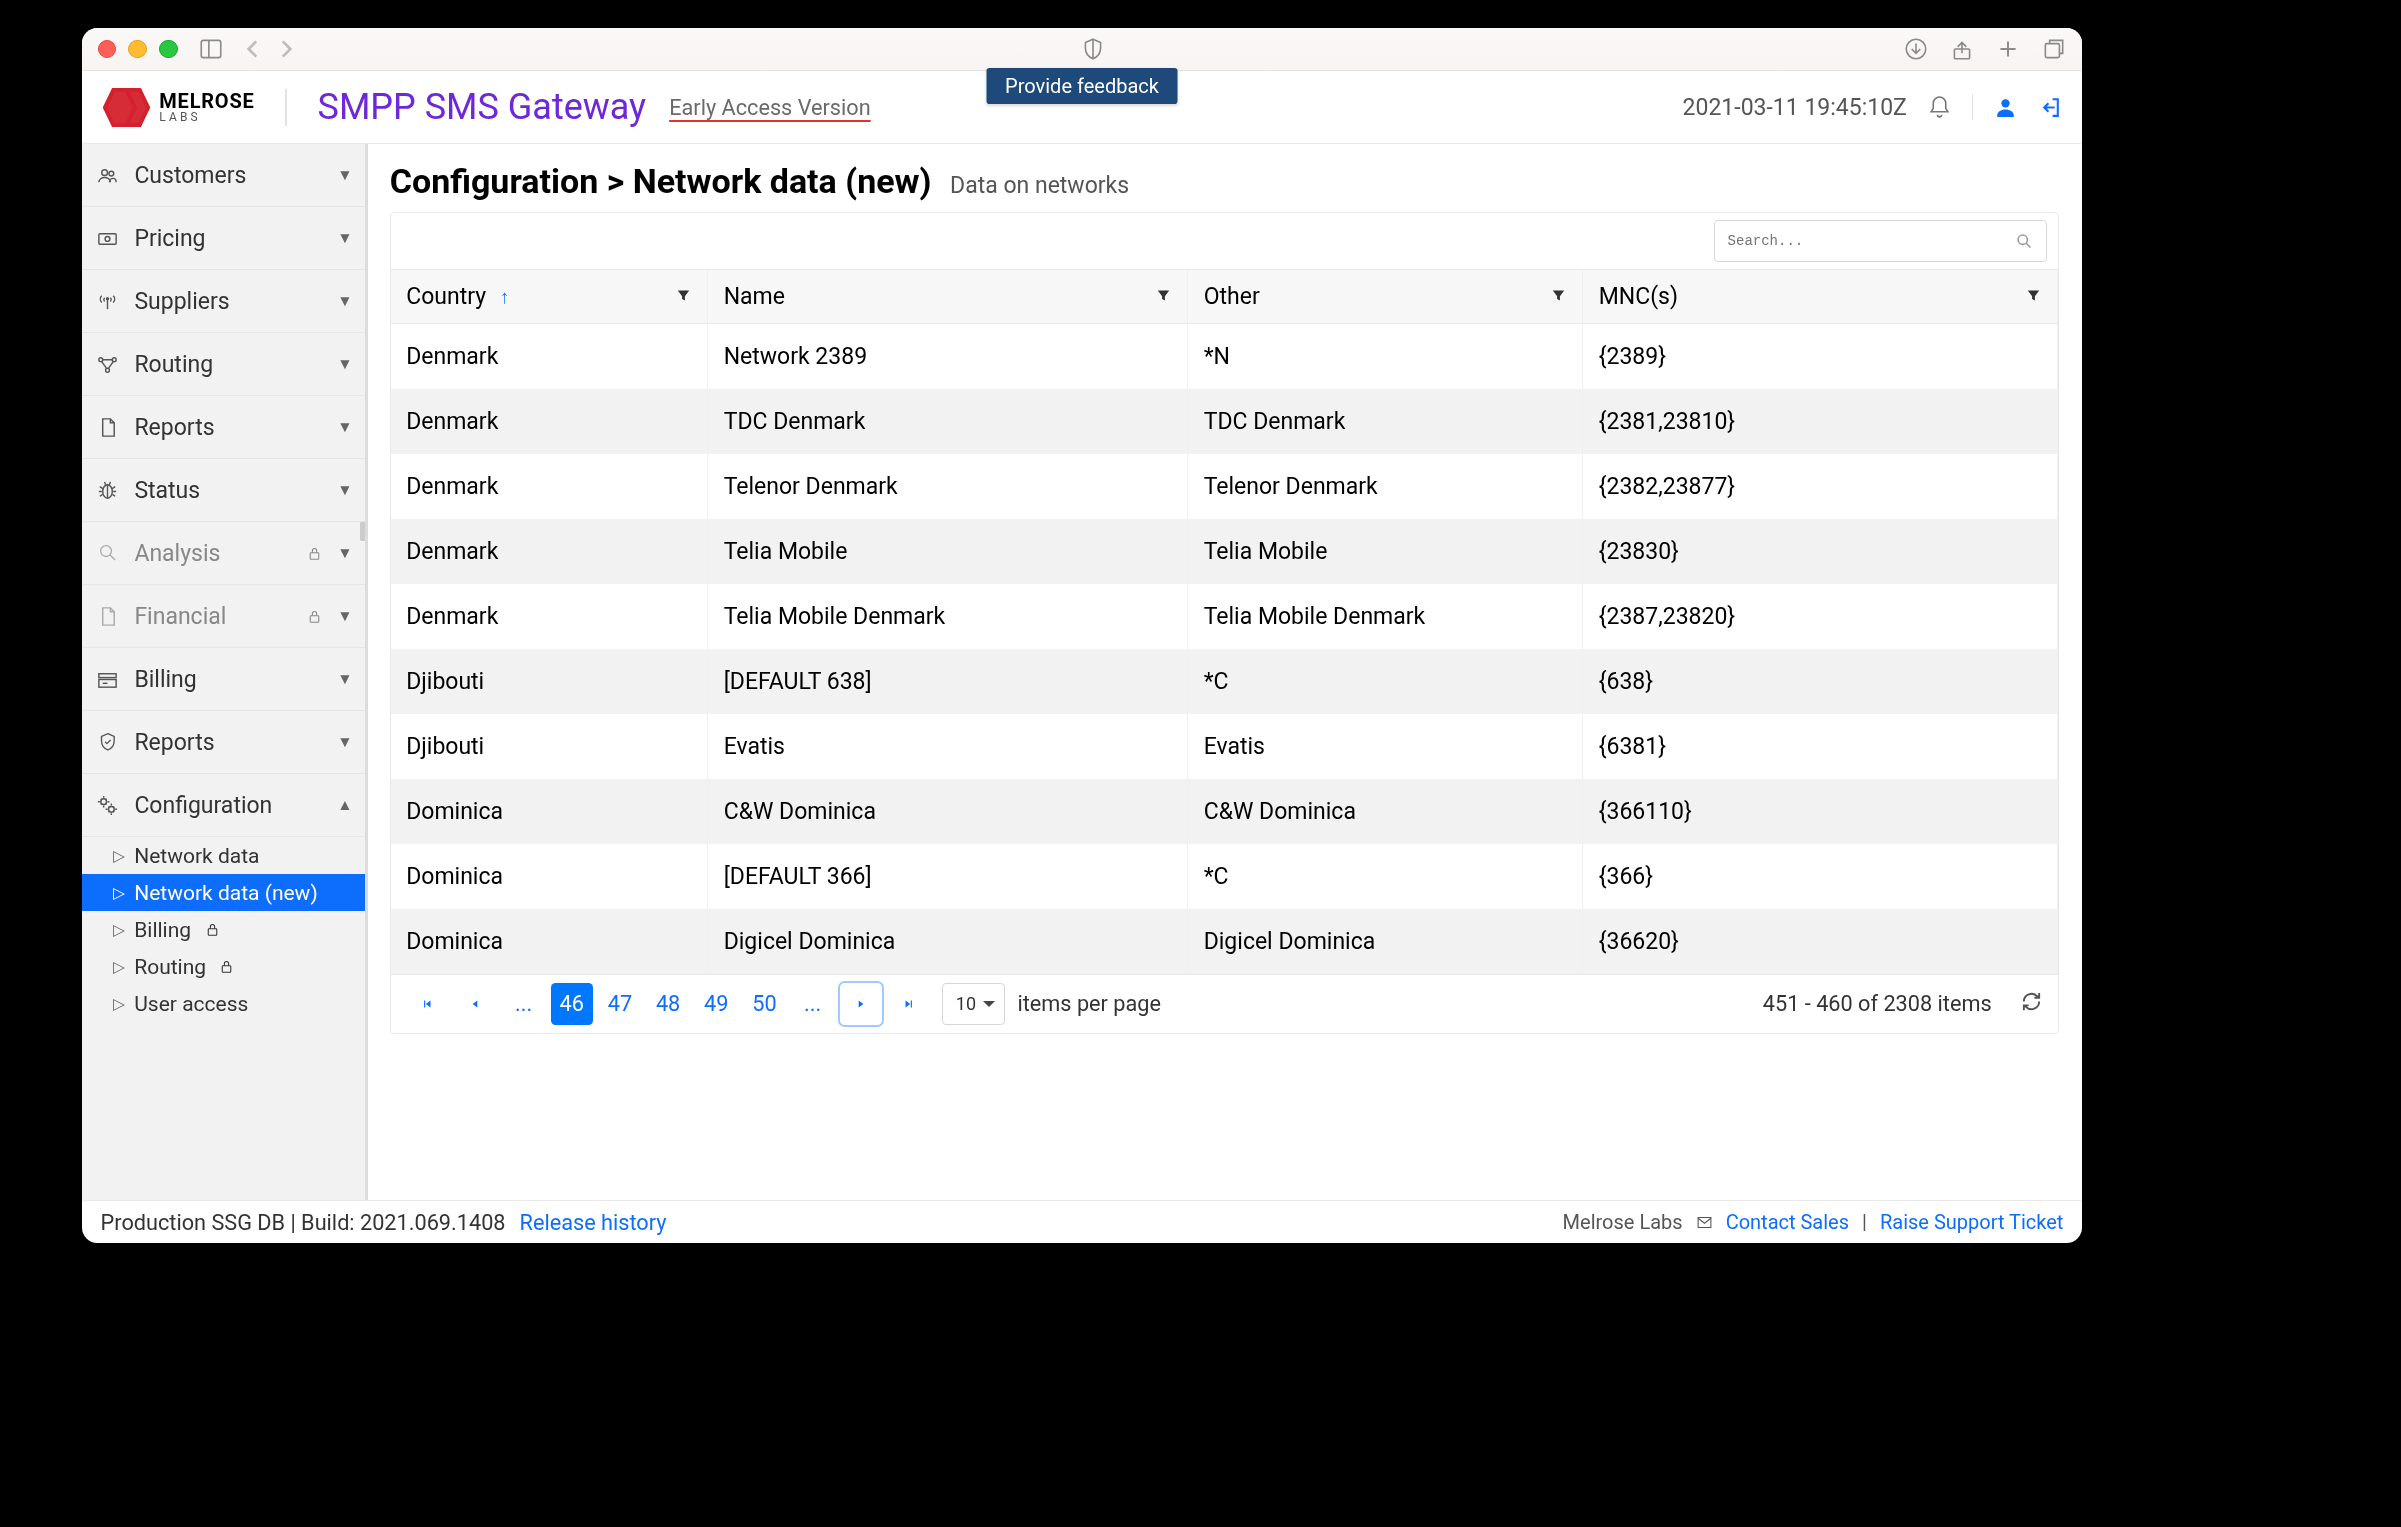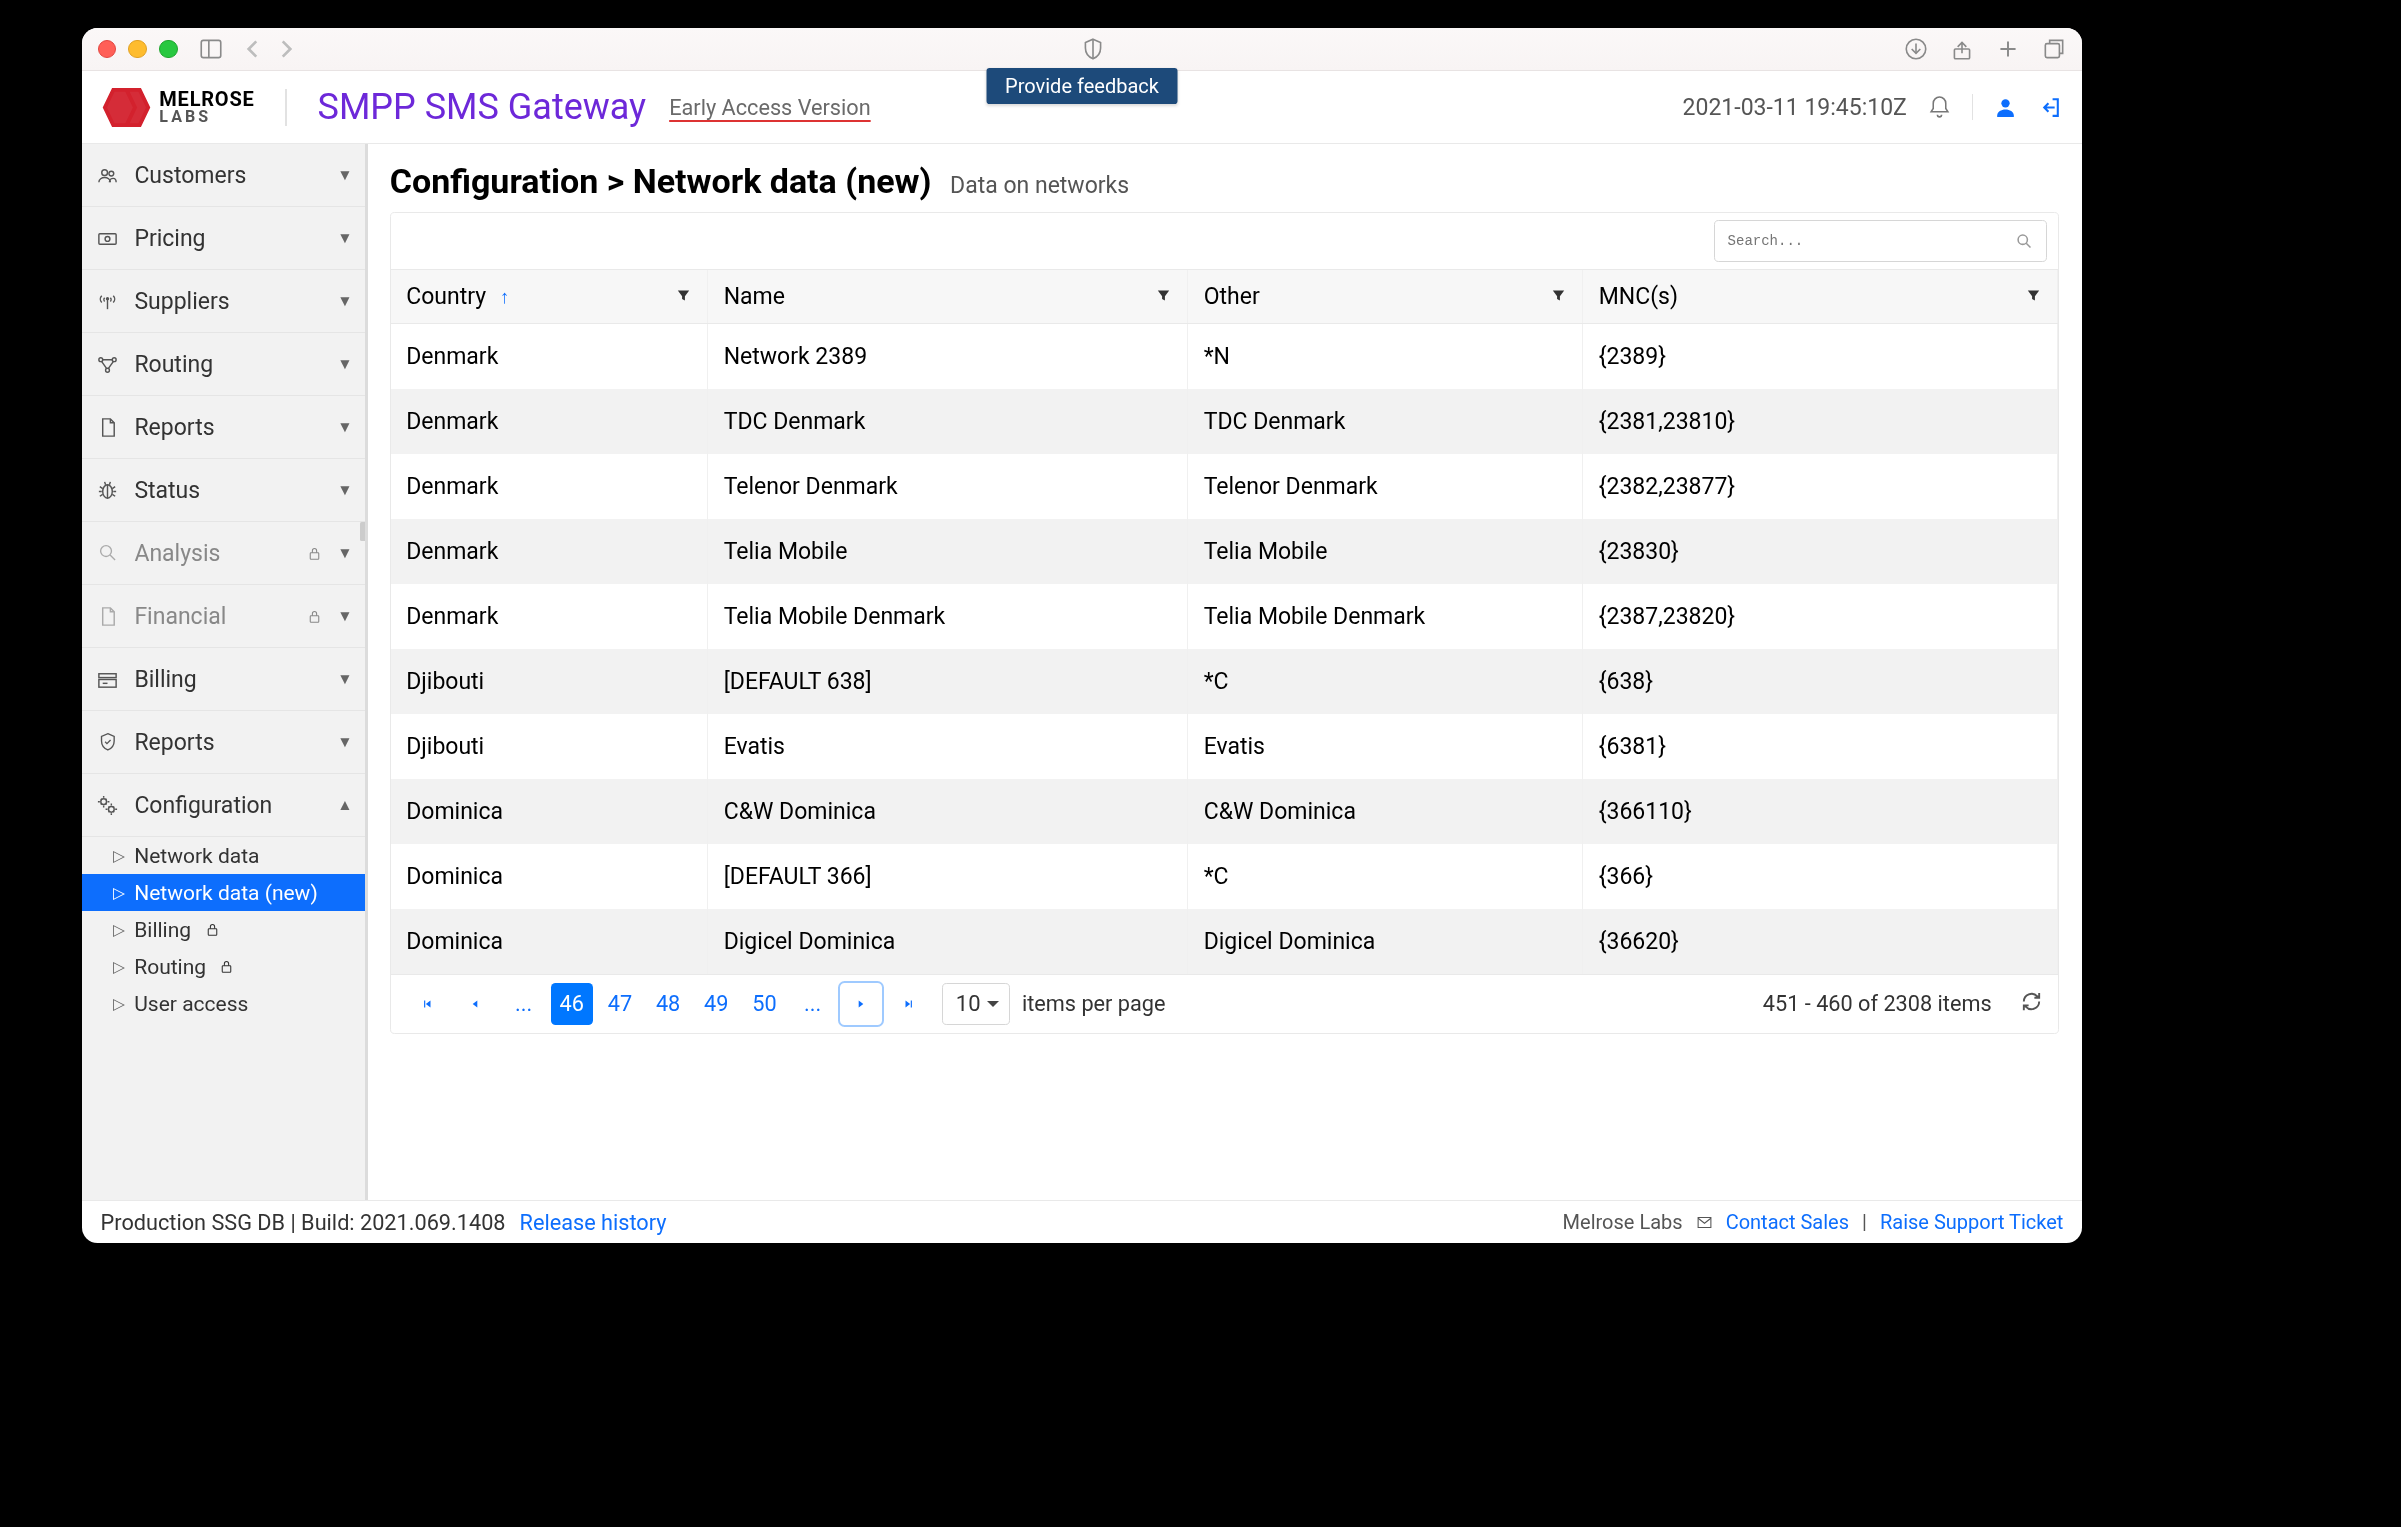--- a/index.html
+++ b/index.html
@@ -23,21 +23,21 @@
 .urlbar .lock{color:#888;}
 .urlbar .reload{position:absolute;right:10.8px;color:#8a8a8a;}
 .tb-right{display:flex;gap:20px;align-items:center;margin-left:auto;}
 
 
 .appbar{height:73px;border-bottom:1.5px solid #e9e9e9;display:flex;align-items:center;padding:0 18.6px;gap:23px;flex-shrink:0;position:relative;}
 .logo{display:flex;align-items:center;gap:7.7px;}
 .logo-mark{width:51px;height:39px;}
 .logo-text{display:flex;flex-direction:column;line-height:1;}
 .logo-text .l1{font-size:20px;font-weight:700;letter-spacing:0.8px;}
-.logo-text .l2{font-size:16px;font-weight:700;letter-spacing:3.1px;color:#555;}
+.logo-text .l2{font-size:12px;font-weight:400;letter-spacing:3.1px;color:#555;}
 .vbar{width:1.5px;height:37px;background:#e2e2e2;margin:0 7.7px;}
 .appname{font-size:36px;color:#6d28d9;font-weight:400;}
 .appver{font-size:21.7px;color:#6a6a6a;text-decoration:underline;text-decoration-color:#d33;text-underline-offset:4.6px;text-decoration-thickness:1.5px;}
 .feedback{position:absolute;left:50%;transform:translateX(-50%);top:-3.1px;background:#1d4a7a;color:#fff;font-size:20px;padding:6.2px 18.6px;border-radius:3.1px;box-shadow:0 1.5px 3.1px rgba(0,0,0,.15);}
 .appbar-right{margin-left:auto;display:flex;align-items:center;gap:20px;}
 .timestamp{font-size:23px;color:#555;}
 .iconbtn{color:#777;display:flex;}
 .iconbtn.blue{color:#0d6efd;}
 .vsep{width:1.5px;height:26px;background:#e2e2e2;}
 
@@ -84,21 +84,21 @@
 .col-other{width:395px;}
 .col-mnc{width:auto;}
 
 
 .pager-row{height:59px;border-top:1.5px solid #e9e9e9;display:flex;align-items:center;padding:0 15.5px;gap:12.4px;font-size:21.7px;color:#333;}
 .pagebtns{display:flex;gap:6.2px;}
 .pbtn{min-width:42px;height:42px;border:none;border-radius:4.6px;background:#fff;color:#0d6efd;font-size:21.7px;display:flex;align-items:center;justify-content:center;padding:0 7.7px;cursor:pointer;}
 .pbtn.active{background:#0077ff;color:#fff;}
 .pbtn.focused{outline:2.3px solid #9fcaff;outline-offset:0;}
 .pbtn.icon svg{width:14px;height:14px;}
-.select{height:42px;border:1.5px solid #d6d6d6;border-radius:4.6px;padding:0 28px 0 12.4px;font-size:22px;background:#fff;cursor:pointer;position:relative;display:flex;align-items:center;}
+.select{height:42px;border:1.5px solid #d6d6d6;border-radius:4.6px;padding:0 28px 0 12.4px;font-size:18px;background:#fff;cursor:pointer;position:relative;display:flex;align-items:center;}
 .select::after{content:"";position:absolute;right:9.3px;top:50%;border:6.2px solid transparent;border-top-color:#444;transform:translateY(-25%);}
 .pager-row .info{margin-left:auto;}
 .refresh{margin-left:15.5px;color:#555;cursor:pointer;}
 
 
 .footer{height:43px;border-top:1.5px solid #e9e9e9;display:flex;align-items:center;padding:0 18.6px;font-size:21.7px;color:#333;gap:14px;flex-shrink:0;}
 .footer a{color:#0d6efd;text-decoration:none;}
 .footer .fr{margin-left:auto;display:flex;align-items:center;gap:13px;font-size:20px;color:#555;}
 .footer .fr a{color:#0d6efd;}
 

